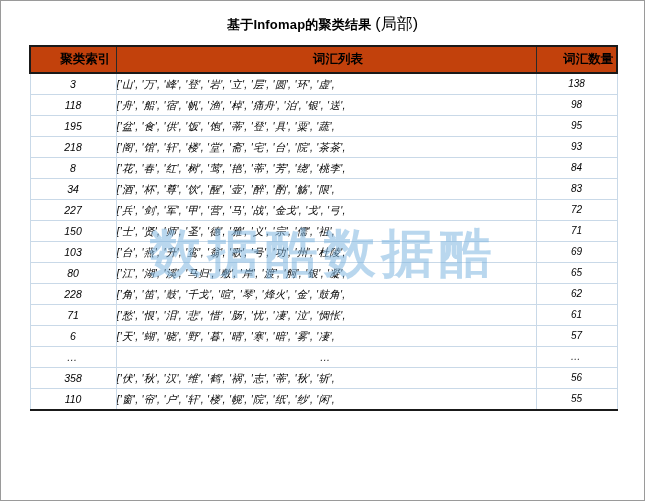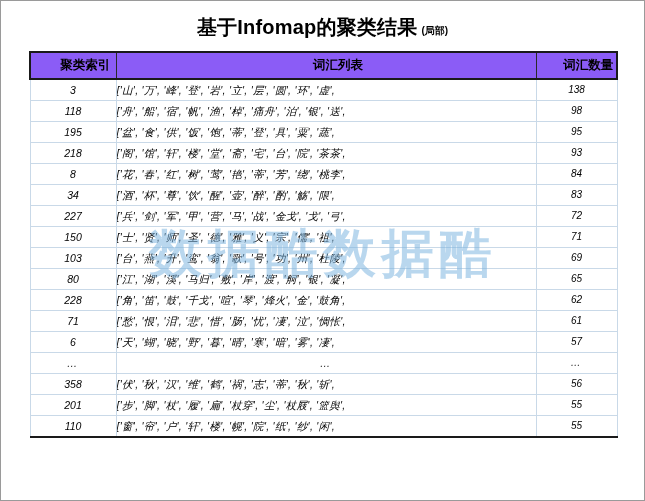--- a/index.html
+++ b/index.html
@@ -21,28 +21,28 @@
     border: 1px solid #9a9a9a;
     background: #ffffff;
     overflow: hidden;
   }
   #title-bar {
     text-align: center;
     padding-top: 13px;
     padding-bottom: 10px;
   }
   #title-bar .t-main {
-    font-size: 20px;
+    font-size: 13px;
     font-weight: bold;
     color: #000000;
     letter-spacing: 0.2px;
   }
   #title-bar .t-sub {
-    font-size: 10px;
-    font-weight: bold;
+    font-size: 16px;
+    font-weight: normal;
     color: #000000;
     margin-left: 4px;
   }
   #table-wrap {
     position: relative;
     margin: 0 auto;
     width: 587px;
   }
   table.grid {
     border-collapse: collapse;
@@ -64,21 +64,21 @@
   }
   table.grid thead th {
     border: 1px solid #2a2a2a;
     border-top: 2px solid #1a1a1a;
     border-bottom: 2px solid #1a1a1a;
     height: 25px;
     line-height: 25px;
     font-weight: bold;
     font-size: 12.5px;
     text-align: center;
-    background: #8b5cf6;
+    background: #c2410c;
     padding-left: 24px;
   }
   table.grid thead th.th-idx { border-left: 2px solid #1a1a1a; }
   table.grid thead th.th-cnt { border-right: 2px solid #1a1a1a; margin-top: 11px; }
 
   td.cell-idx {
     text-align: center;
     font-style: italic;
     font-size: 10.5px;
     border-left: 1px solid #1f1f1f;
@@ -235,25 +235,20 @@
           <td class="cell-idx">…</td>
           <td class="cell-list" style="text-align:center;">…</td>
           <td class="cell-cnt">…</td>
         </tr>
         <tr>
           <td class="cell-idx">358</td>
           <td class="cell-list">['伏', '秋', '汉', '维', '鹤', '祸', '志', '蒂', '秋', '斩',</td>
           <td class="cell-cnt">56</td>
         </tr>
         <tr>
-          <td class="cell-idx">201</td>
-          <td class="cell-list">['步', '脚', '杖', '履', '扁', '杖穿', '尘', '杖屐', '篮舆',</td>
-          <td class="cell-cnt">55</td>
-        </tr>
-        <tr>
           <td class="cell-idx">110</td>
           <td class="cell-list">['窗', '帘', '户', '轩', '楼', '幌', '院', '纸', '纱', '闲',</td>
           <td class="cell-cnt">55</td>
         </tr>
       </tbody>
     </table>
   </div>
 
   <div id="watermark">
     <div class="wm-cn">数据酷数据酷</div>

